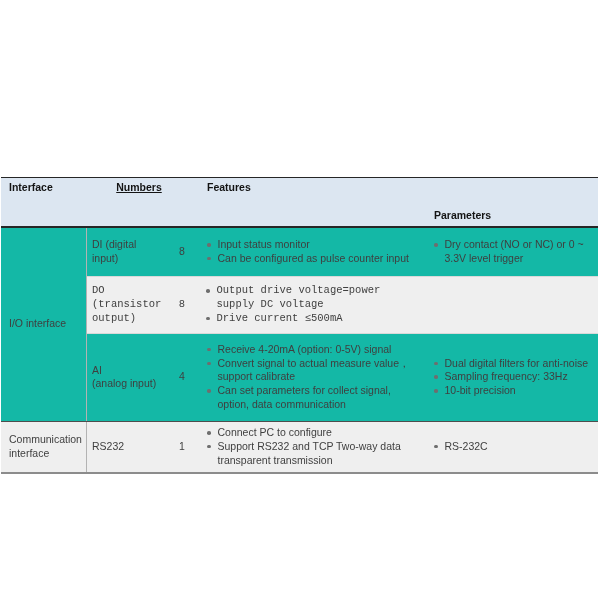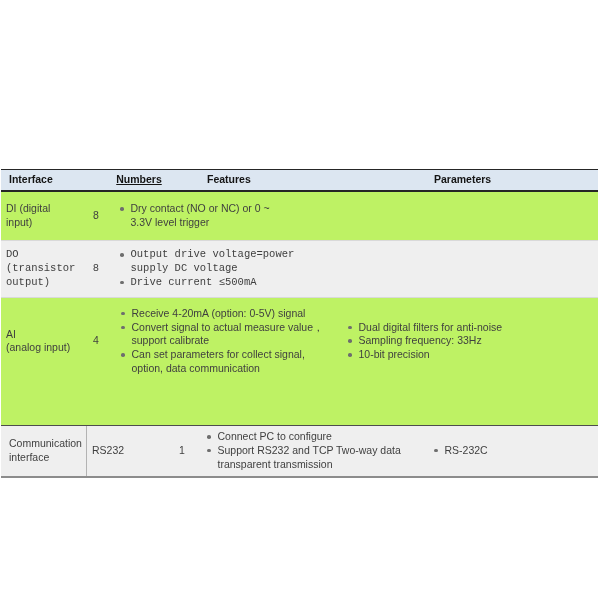--- a/index.html
+++ b/index.html
@@ -3,38 +3,38 @@
 <meta charset="utf-8">
 <style>
   * { margin:0; padding:0; box-sizing:border-box; }
   html,body { background:#ffffff; }
   body {
     width:600px; height:600px; position:relative; overflow:hidden;
     font-family:"Liberation Sans", sans-serif;
     font-size:10.5px; line-height:1.33; color:#3f3f3f;
   }
   .spec-table {
-    position:absolute; left:1px; right:2px; top:169px;
+    position:absolute; left:1px; right:2px; top:177px;
     border-top:1.5px solid var(--border_dark,#262626);
     border-bottom:2px solid var(--border_bottom,#8c8c8c);
-    background:#bef264;
+    background:#14b8a6;
   }
   .thead {
     display:grid; grid-template-columns:86px 114px 228px 1fr;
     background:var(--header_bg,#dce6f1);
     border-bottom:2px solid var(--border_dark,#262626);
     font-weight:bold; color:#141414; padding:3px 0;
   }
   .th-interface { padding-left:8px; }
   .th-numbers  { text-align:center; padding-right:10px;text-decoration:underline; }
   .th-features { padding-left:6px; }
-  .th-parameters { padding-left:5px; }
+  .th-parameters { padding-left:5px;margin-top:28px; }
 
   .section { display:flex; }
-  .section + .section { border-top:1px solid var(--border_section,#4d4d4d);margin-top:40px; }
+  .section + .section { border-top:1px solid var(--border_section,#4d4d4d); }
   .section.alt { background:var(--row_alt_bg,#efefef); }
 
   .if-cell {
     flex:0 0 86px; width:86px;
     border-right:1px solid var(--border_divider,#b3b3b3);
     display:flex; align-items:center;
     padding:2px 2px 2px 8px; white-space:pre-line;
   }
   .rows { flex:1; min-width:0; }
   .row {
@@ -66,25 +66,36 @@
 <div class="spec-table">
 
   <div class="thead">
     <div class="th-interface">Interface</div>
     <div class="th-numbers">Numbers</div>
     <div class="th-features">Features</div>
     <div class="th-parameters">Parameters</div>
   </div>
 
   <div class="section">
+    <div class="if-cell">I/O interface</div>
     <div class="rows">
 
       <div class="row row-di">
         <div class="cell-name">DI (digital input)</div>
         <div class="cell-num">8</div>
+        <div class="cell-feat">
+          <div class="bullet">
+              <span class="dot"></span>
+              <span class="btxt">Input status monitor</span>
+            </div>
+          <div class="bullet">
+              <span class="dot"></span>
+              <span class="btxt">Can be configured as pulse counter input</span>
+            </div>
+        </div>
         <div class="cell-param">
           <div class="bullet">
               <span class="dot"></span>
               <span class="btxt">Dry contact (NO or NC) or 0 ~
 3.3V level trigger</span>
             </div>
         </div>
       </div>
 
       <div class="row row-do alt">

